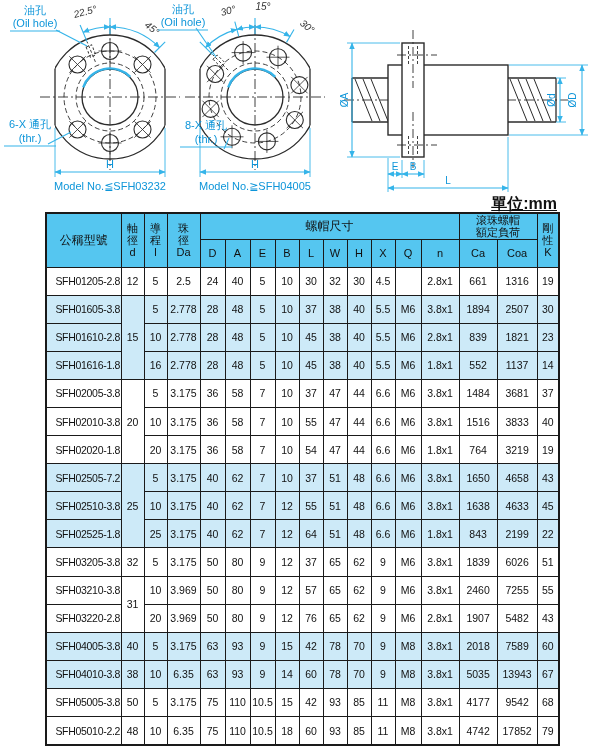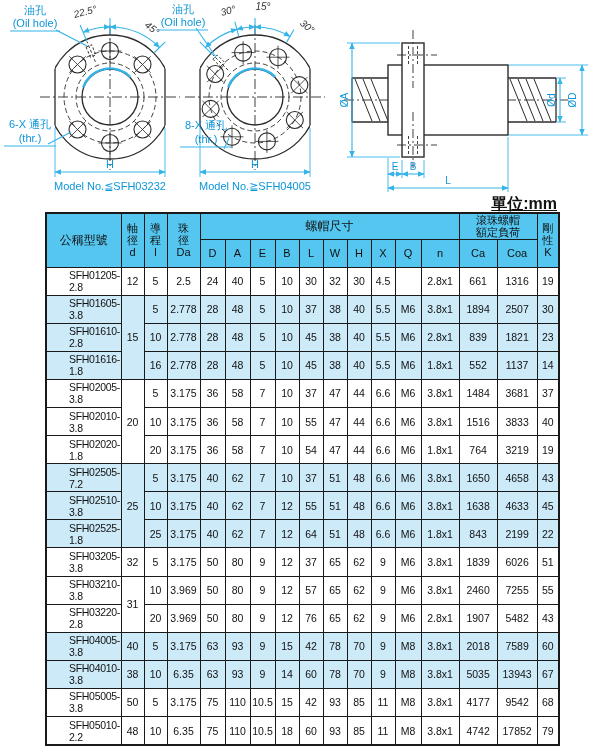--- a/index.html
+++ b/index.html
@@ -10,21 +10,21 @@
   .tblwrap{position:absolute;top:212px;left:45px;}
   table.spec{border-collapse:collapse;table-layout:fixed;width:513px;}
   table.spec th,table.spec td{border:1.4px solid #1a1a1a;padding:0;text-align:center;
        vertical-align:middle;font-weight:normal;overflow:hidden;}
   table.spec{border:2.5px solid #1a1a1a;}
   th.hd{background:#55c6f0;font-size:11px;line-height:12px;}
   th.big{font-size:12px;font-family:Liberation Serif, serif;}
   .pre{white-space:pre-line;}
   tr.h1{height:26px;} tr.h2{height:28px;}
   tbody td{height:27.1px;font-size:10.5px;}
-  tbody td.model{text-align:left;padding-left:22px;font-size:10.5px;letter-spacing:-0.3px;}
+  tbody td.model{text-align:center;padding-left:8px;font-size:10.5px;letter-spacing:-0.3px;}
   tbody tr.shaded td{background:#cdeaf8;}
   svg text{font-family:"Liberation Sans",sans-serif;}
   .ct{fill:#0d95d9;font-size:11px;}
   .ang{fill:#333;font-size:10px;font-style:italic;}
   .dimtxt{fill:#0d95d9;font-size:10px;}
 </style>
 </head>
 <body>
 
 <svg class="draw" width="600" height="212" viewBox="0 0 600 212">

